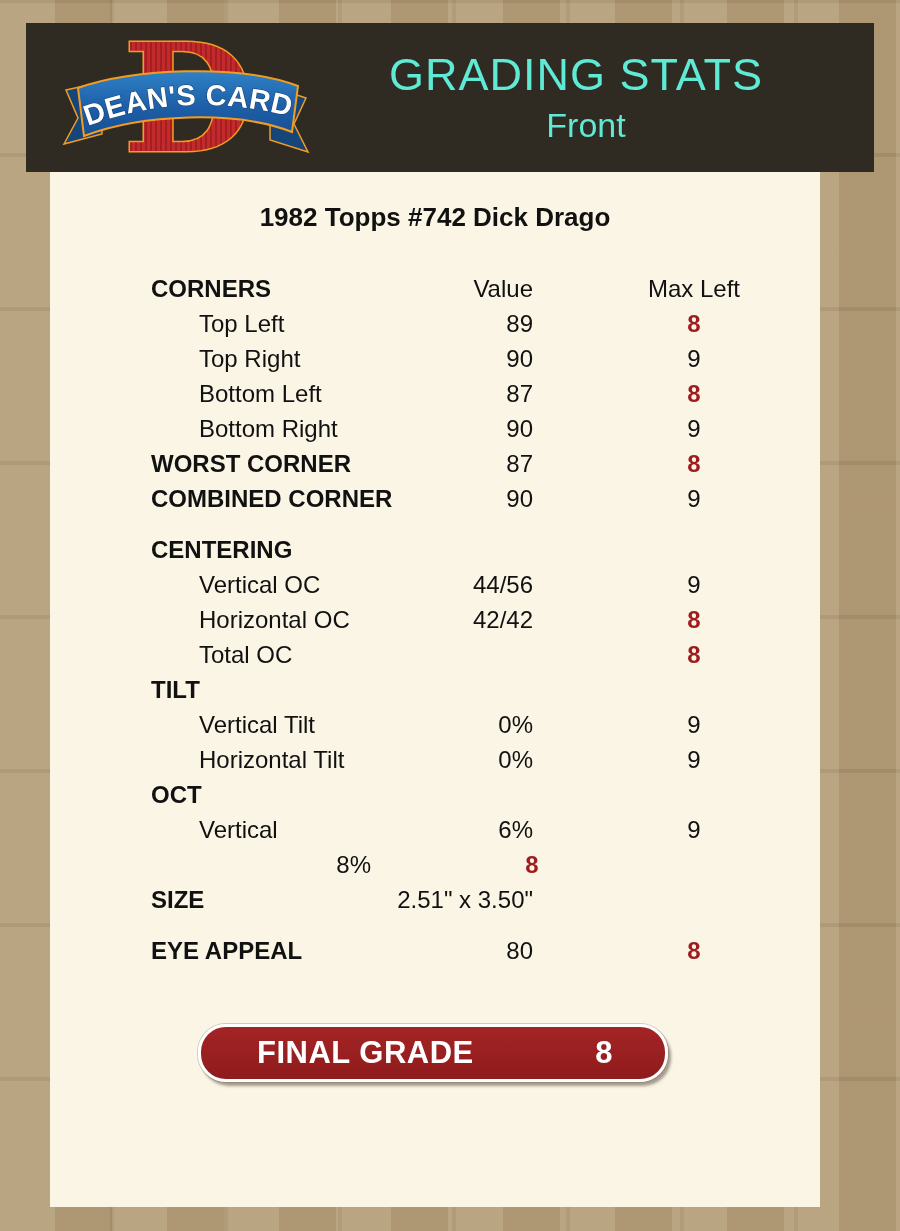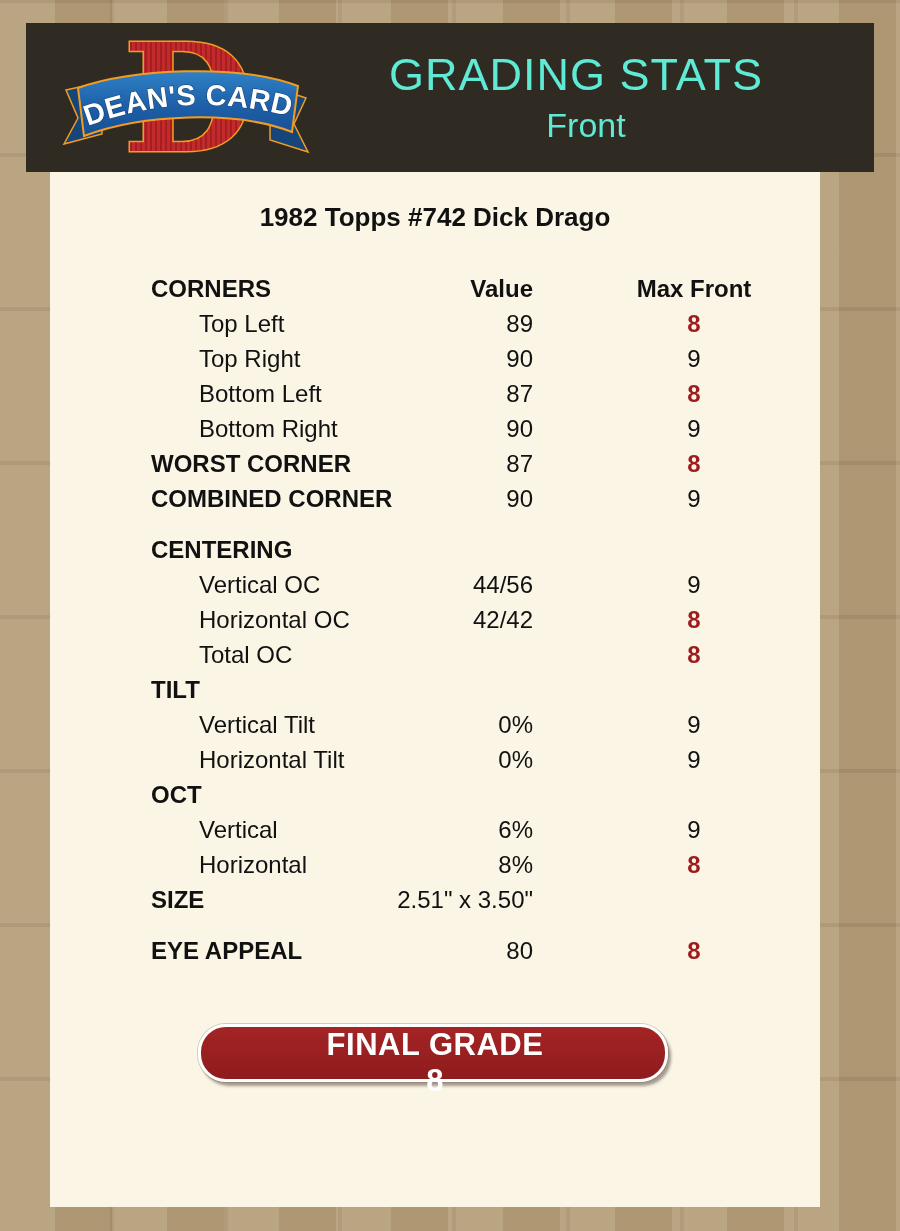--- a/index.html
+++ b/index.html
@@ -39,35 +39,34 @@
   .card-code  { text-align:center; font-size:25px; line-height:30px; margin-top:8px; }
 
   
   .stats { margin-top:42px; }
   .row { display:flex; height:35px; padding-left:101px; padding-right:16px; font-size:24px; white-space:nowrap; }
   .lab { flex:1 1 auto; min-width:0; }
   .lab.ind { padding-left:48px; }
   .lab.sec { font-weight:bold; }
   .val { flex:0 0 220px; text-align:right; }
   .grd { flex:0 0 220px; margin-left:51px; text-align:center; }
-  .hdr .val, .hdr .grd { font-weight:bold; }
+  .hdr .val, .hdr .grd { font-weight:normal; }
   .grd.red { color:#9e1b1e; font-weight:bold; }
   .spacer { height:16px; }
 
   
   .final-btn {
     width:470px; height:58px; margin:52px 0 0 148px;
     background:linear-gradient(#a42425, #8f1b1c);
     border:3px solid #ffffff; border-radius:28px;
     box-shadow:3px 4px 3px rgba(115,105,92,0.65), 0 0 0 1px rgba(160,150,135,0.45);
     display:flex; align-items:center; justify-content:space-between;
     padding:0 52px 0 56px;
     color:#ffffff; font-size:31px; font-weight:bold; letter-spacing:0.5px;
     cursor:pointer;
-    flex-direction:column;
   }
 </style>
 </head>
 <body>
 
 <div class="page">
 
   <div class="header">
 
     <svg class="logo" viewBox="0 0 252 143" aria-hidden="true">
@@ -100,21 +99,21 @@
 
   <div class="panel">
 
     <div class="card-title">1982 Topps #742 Dick Drago</div>
 
     <div class="stats">
 
       <div class="row hdr">
         <span class="lab sec">CORNERS</span>
         <span class="val">Value</span>
-        <span class="grd">Max Front</span>
+        <span class="grd">Max Left</span>
       </div>
 
       <div class="row">
         <span class="lab ind">Top Left</span>
         <span class="val">89</span>
         <span class="grd red">8</span>
       </div>
 
       <div class="row">
         <span class="lab ind">Top Right</span>
@@ -195,21 +194,20 @@
         <span class="grd"></span>
       </div>
 
       <div class="row">
         <span class="lab ind">Vertical</span>
         <span class="val">6%</span>
         <span class="grd">9</span>
       </div>
 
       <div class="row">
-        <span class="lab ind">Horizontal</span>
         <span class="val">8%</span>
         <span class="grd red">8</span>
       </div>
 
       <div class="row">
         <span class="lab sec">SIZE</span>
         <span class="val">2.51" x 3.50"</span>
         <span class="grd"></span>
       </div>
 

